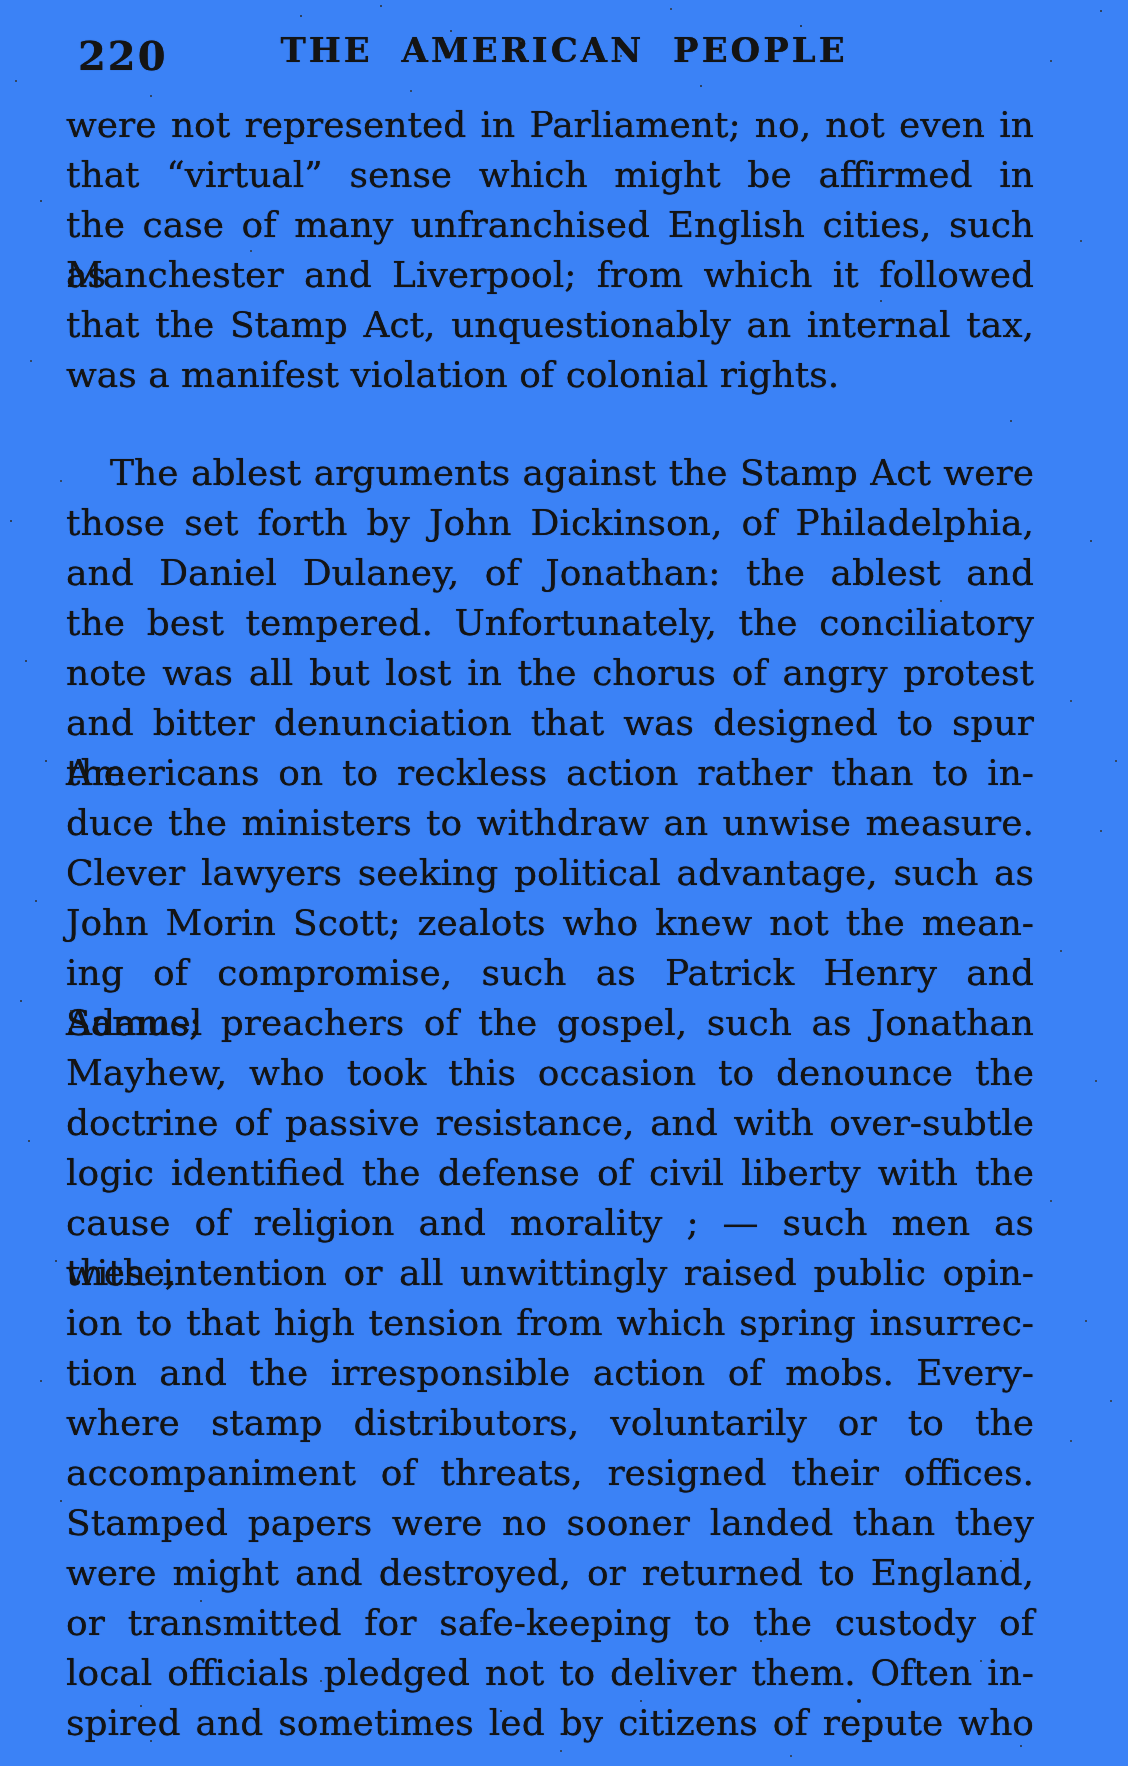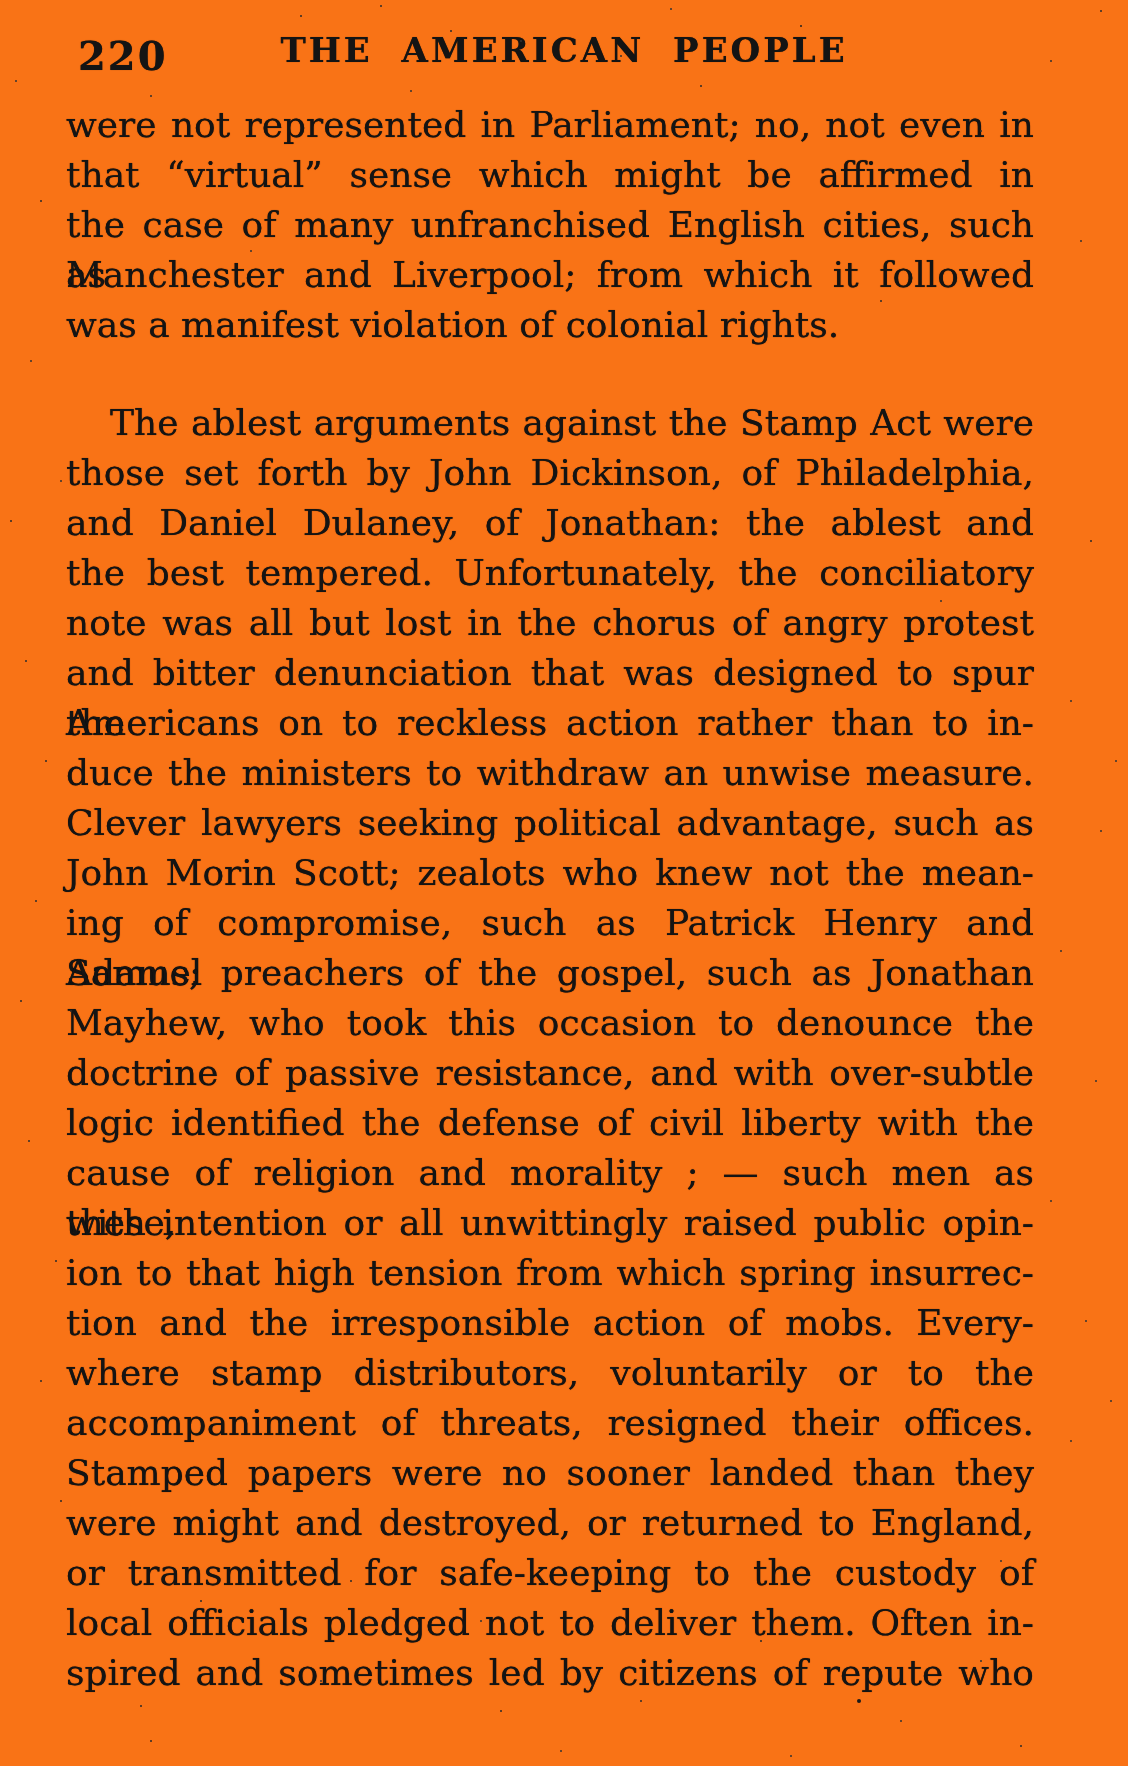--- a/index.html
+++ b/index.html
@@ -4,21 +4,21 @@
 <style>
   html, body {
     margin: 0;
     padding: 0;
     background: #ffffff;
   }
   .page {
     position: relative;
     width: 1128px;
     height: 1766px;
-    background: #f97316;
+    background: #3b82f6;
     overflow: hidden;
     font-family: "DejaVu Serif", "Liberation Serif", serif;
     color: #141414;
   }
   
   .header {
     position: absolute;
     top: 30px;
     left: 0;
     width: 100%;
@@ -108,20 +108,21 @@
     <span class="pagenum">220</span>
     <span class="running-title">THE AMERICAN PEOPLE</span>
   </div>
 
   <div class="bodytext">
       <div class="paragraph">
         <div class="line">were not represented in Parliament; no, not even in</div>
         <div class="line">that “virtual” sense which might be affirmed in</div>
         <div class="line">the case of many unfranchised English cities, such as</div>
         <div class="line">Manchester and Liverpool; from which it followed</div>
+        <div class="line">that the Stamp Act, unquestionably an internal tax,</div>
         <div class="line last">was a manifest violation of colonial rights.</div>
       </div>
       <div class="paragraph indent">
         <div class="line">The ablest arguments against the Stamp Act were</div>
         <div class="line">those set forth by John Dickinson, of Philadelphia,</div>
         <div class="line">and Daniel Dulaney, of Jonathan: the ablest and</div>
         <div class="line">the best tempered. Unfortunately, the conciliatory</div>
         <div class="line">note was all but lost in the chorus of angry protest</div>
         <div class="line">and bitter denunciation that was designed to spur the</div>
         <div class="line">Americans on to reckless action rather than to in-</div>

